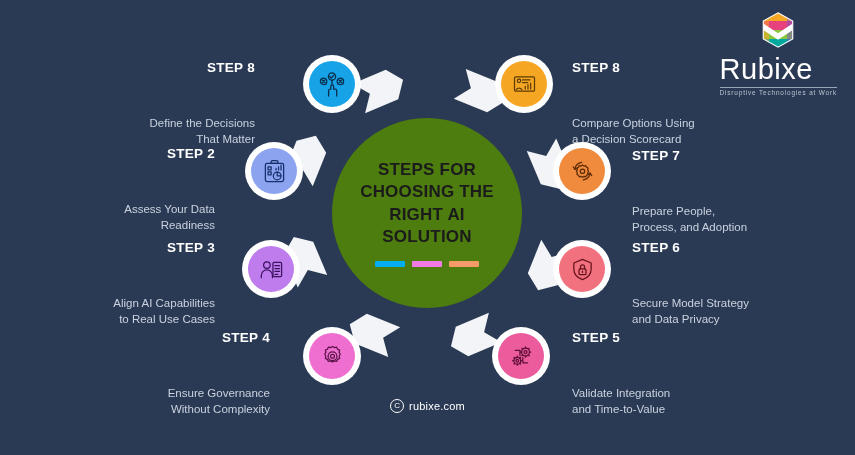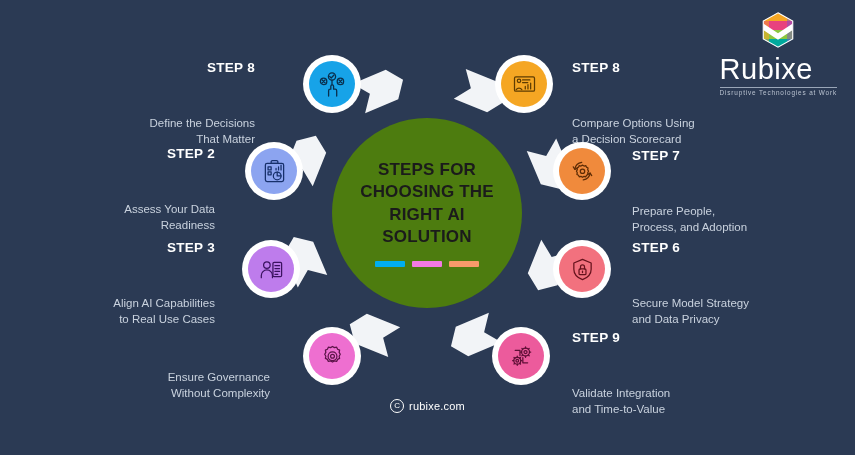--- a/index.html
+++ b/index.html
@@ -234,41 +234,42 @@
       <svg width="25" height="25" viewBox="0 0 26 26">
         <g fill="none" stroke="#5c1448" stroke-width="1.3" stroke-linecap="round" stroke-linejoin="round">
           <path d="M13 2.6 l2 1.2 2.3 -.5 1 2.1 2.1 1 -.5 2.3 1.2 2 -1.2 2 .5 2.3 -2.1 1 -1 2.1 -2.3 -.5 -2 1.2 -2 -1.2 -2.3 .5 -1 -2.1 -2.1 -1 .5 -2.3 -1.2 -2 1.2 -2 -.5 -2.3 2.1 -1 1 -2.1 2.3 .5 Z"></path>
           <circle cx="13" cy="12.7" r="4.6"></circle>
           <circle cx="13" cy="12.7" r="2"></circle>
         </g>
       </svg>
     </div>
   </div>
   <div class="step-text left" style="right:585px;top:330px;width:230px;">
+    <div class="step-title">STEP 4</div>
     <div class="step-desc">Ensure Governance
 Without Complexity</div>
   </div>
 
   <div class="node" style="left:492px;top:327px;">
     <div class="node-inner" style="background:#EC5B9C;">
       <svg width="25" height="25" viewBox="0 0 26 26">
         <g fill="none" stroke="#5e0f36" stroke-width="1.3" stroke-linecap="round" stroke-linejoin="round">
           <circle cx="17.2" cy="8.4" r="4.1"></circle>
           <circle cx="17.2" cy="8.4" r="1.6"></circle>
           <path d="M17.2 3 v1.3 M17.2 12.5 v1.3 M11.8 8.4 h1.3 M21.3 8.4 h1.3 M13.4 4.6 l.9 .9 M20.1 11.3 l.9 .9 M21 4.6 l-.9 .9 M14.3 11.3 l-.9 .9"></path>
           <circle cx="8.6" cy="17.4" r="3.6"></circle>
           <circle cx="8.6" cy="17.4" r="1.4"></circle>
           <path d="M8.6 12.6 v1.2 M8.6 21 v1.2 M3.8 17.4 h1.2 M12.2 17.4 h1.2 M5.2 14 l.85 .85 M11.15 19.95 l.85 .85 M12 14 l-.85 .85 M6.05 19.95 l-.85 .85"></path>
           <path d="M6.4 6.6 h5 v5.4 M19.4 19.6 h-5 v-5.4"></path>
         </g>
       </svg>
     </div>
   </div>
   <div class="step-text right" style="left:572px;top:330px;width:240px;">
-    <div class="step-title">STEP 9</div>
+    <div class="step-title">STEP 5</div>
     <div class="step-desc">Validate Integration
 and Time-to-Value</div>
   </div>
 
   <div class="node" style="left:553px;top:240px;">
     <div class="node-inner" style="background:#F2717E;">
       <svg width="25" height="25" viewBox="0 0 26 26">
         <g fill="none" stroke="#66121c" stroke-width="1.3" stroke-linecap="round" stroke-linejoin="round">
           <path d="M13 2.4 L22 6.2 v6.6 c0 5.2 -3.8 8.9 -9 10.8 -5.2 -1.9 -9 -5.6 -9 -10.8 V6.2 Z"></path>
           <rect x="9.4" y="12.4" width="7.2" height="6" rx="1.1"></rect>

